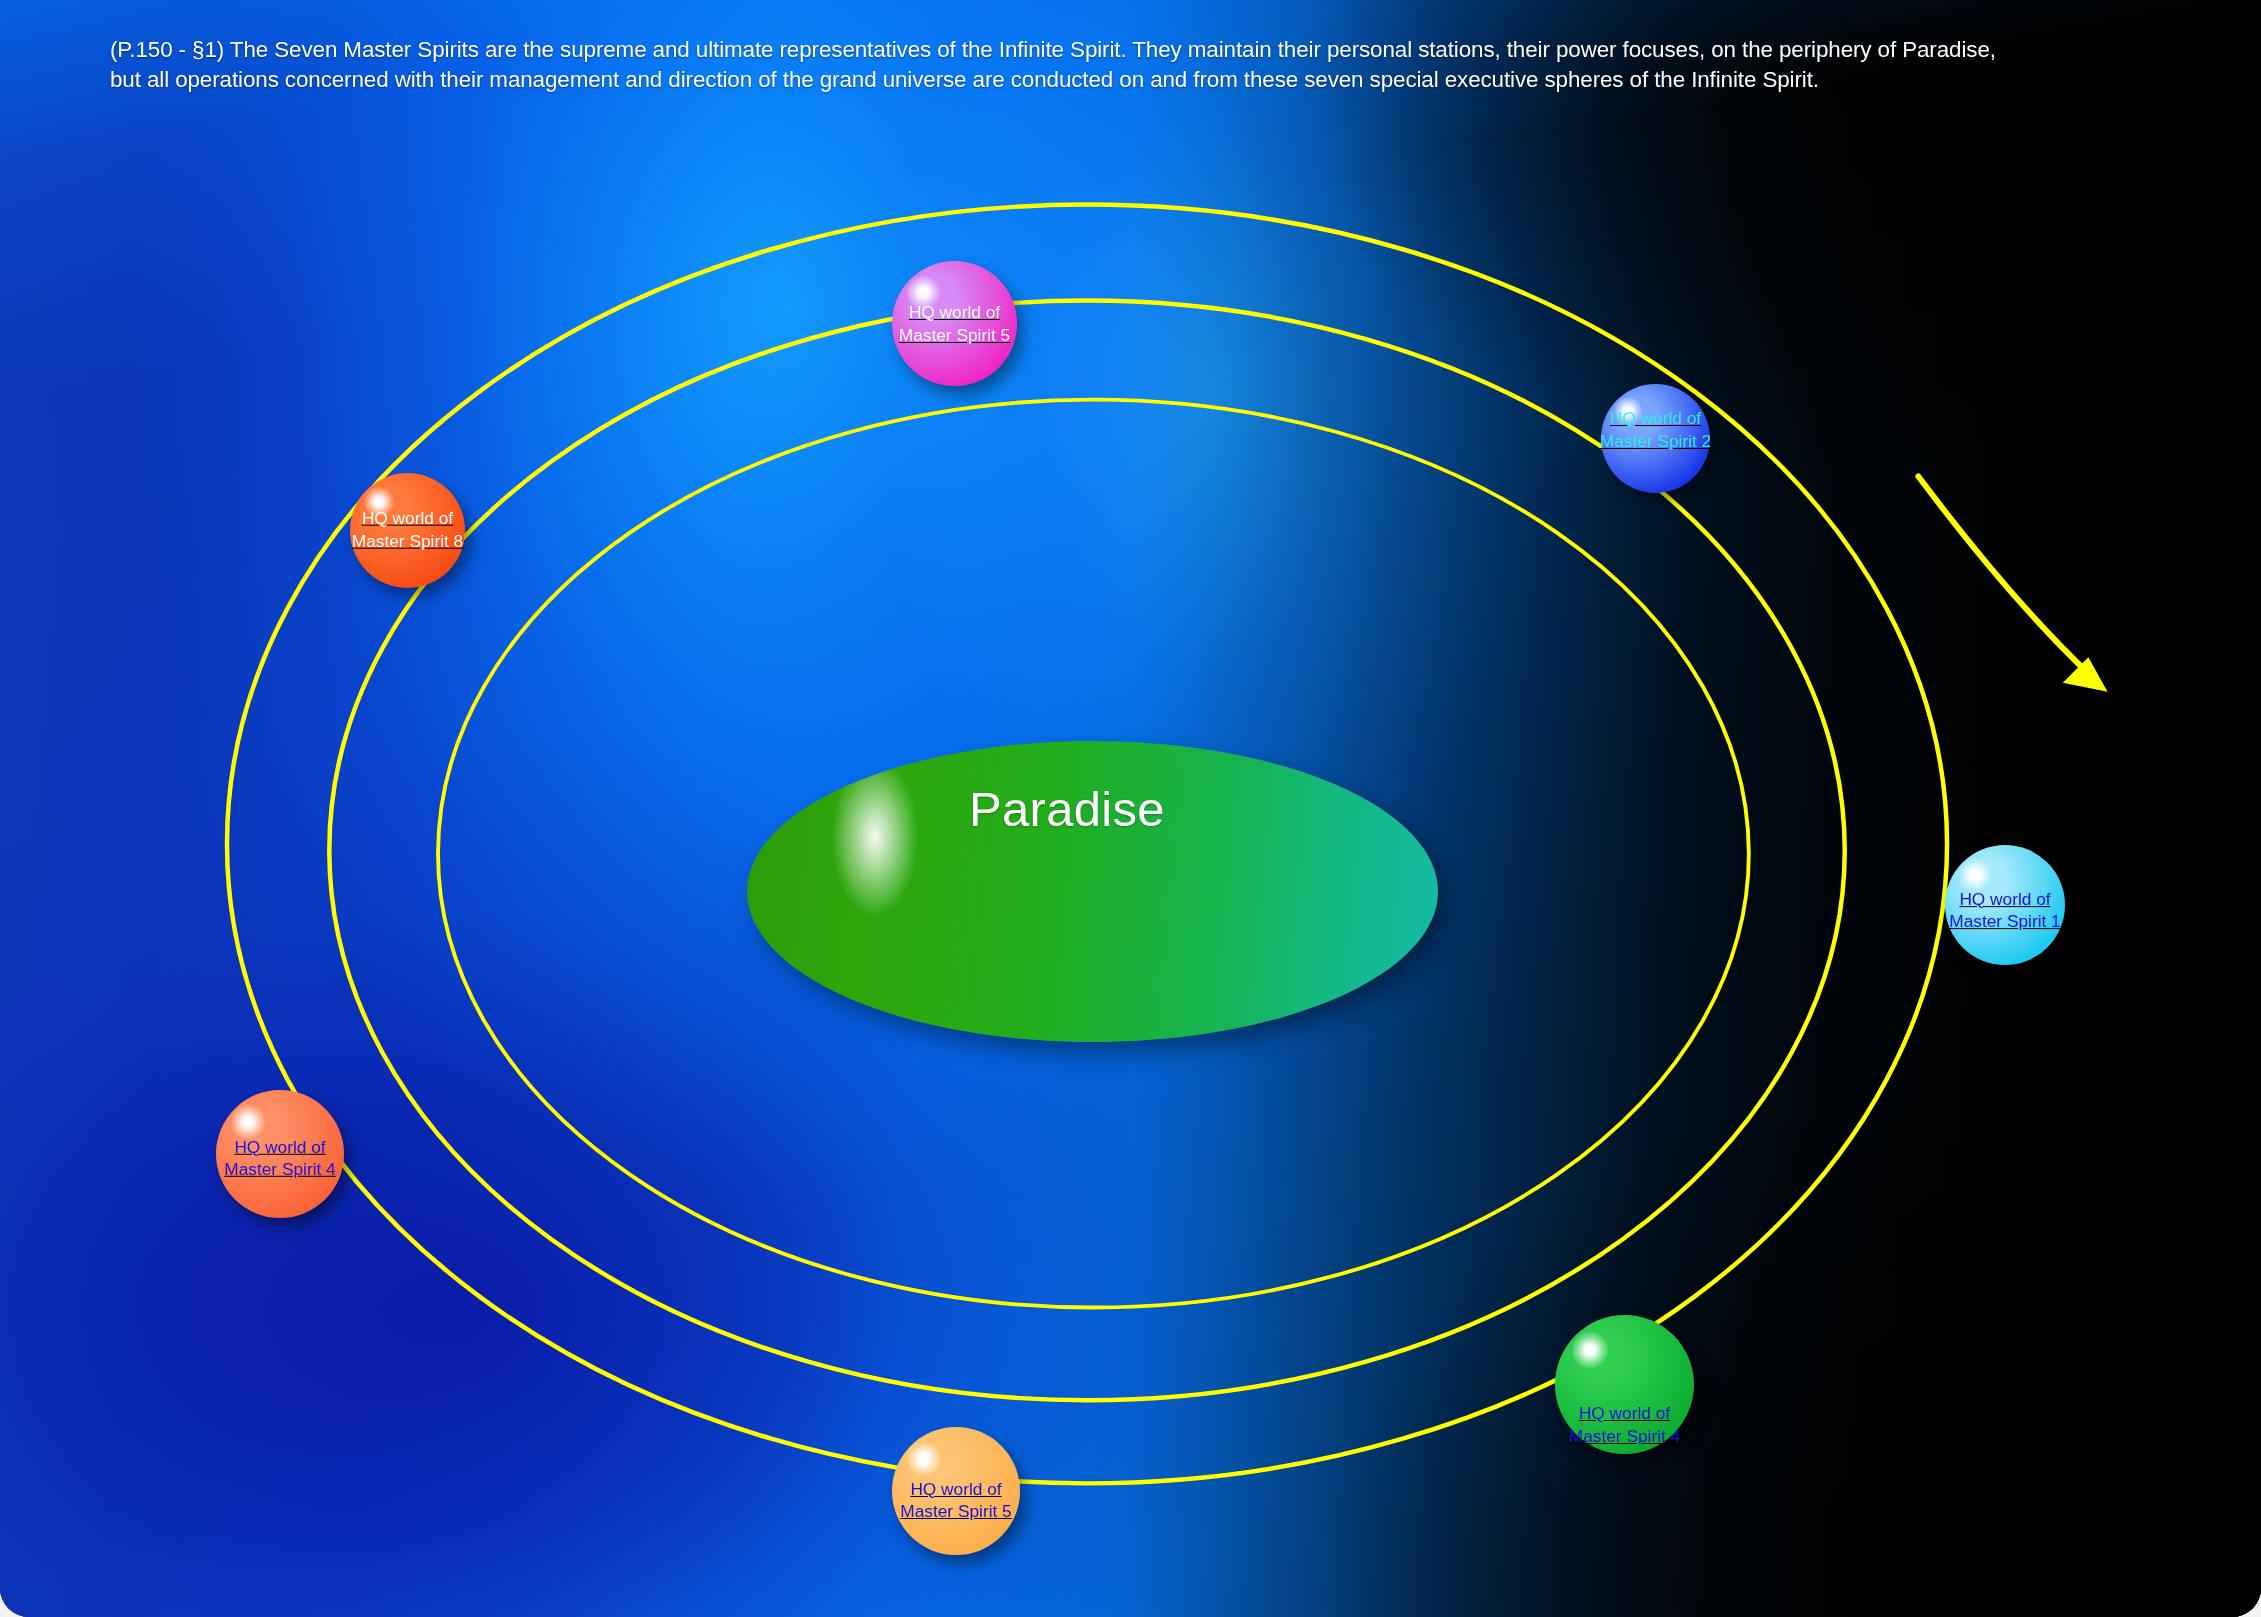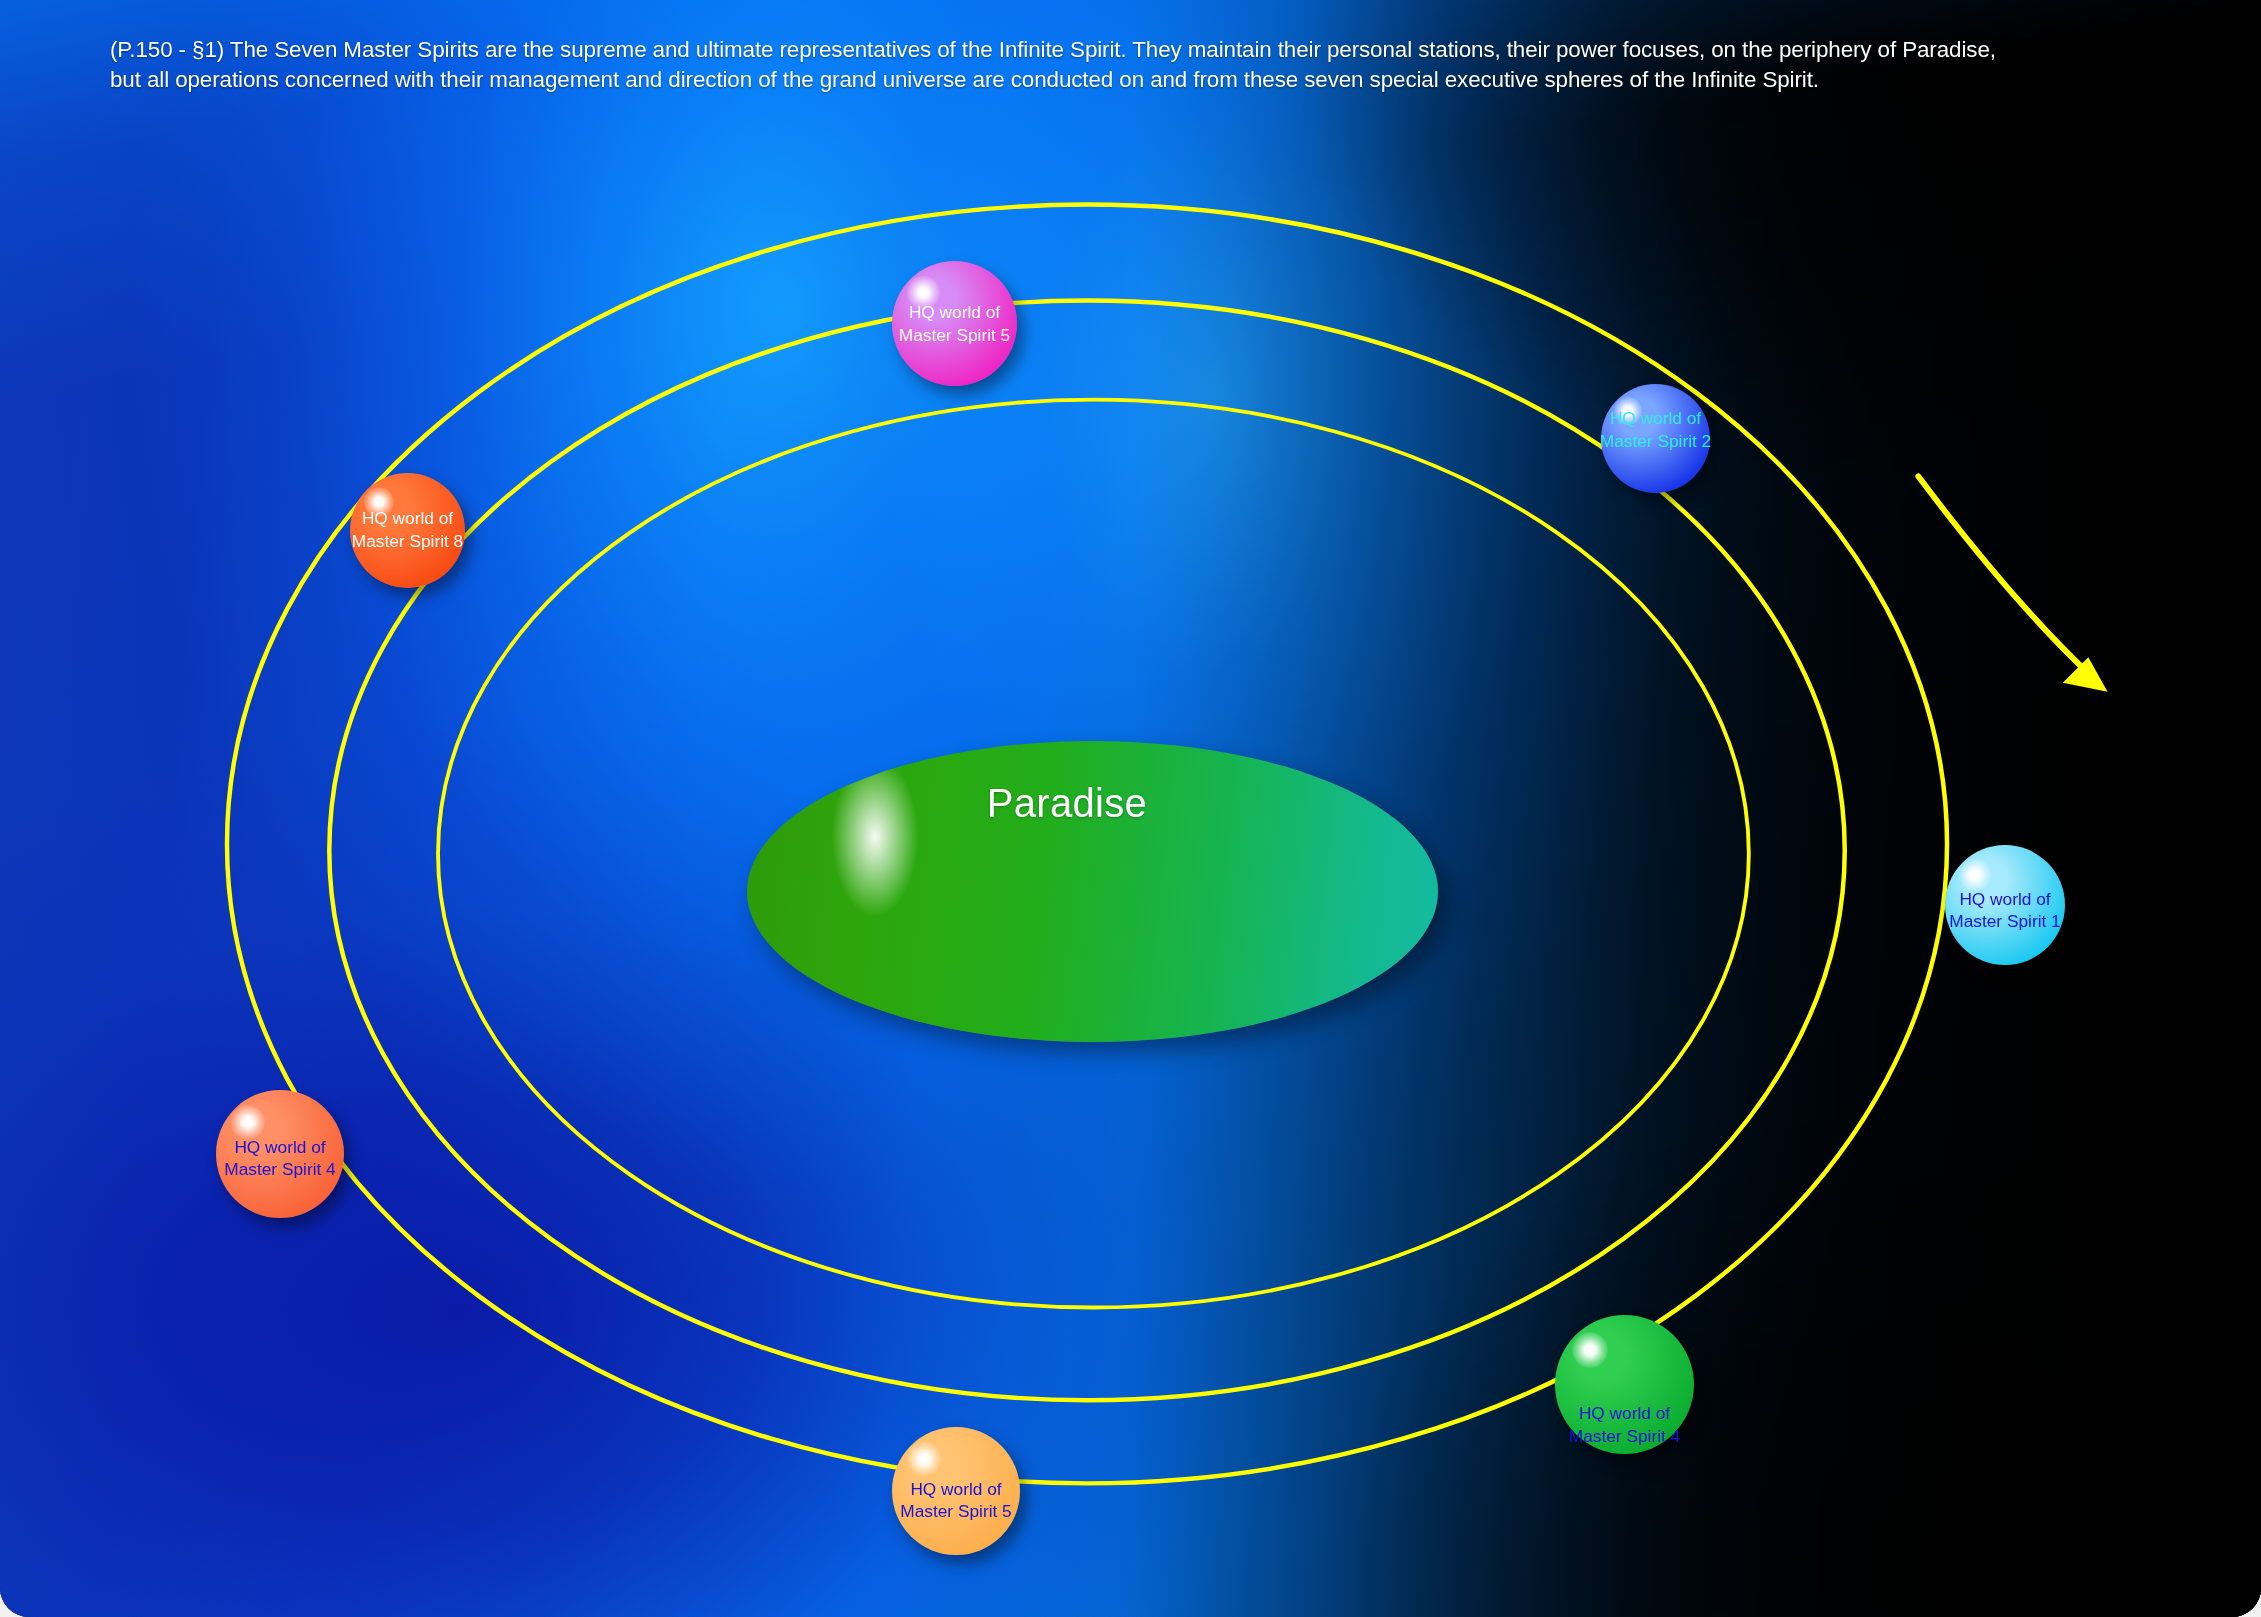--- a/index.html
+++ b/index.html
@@ -118,34 +118,35 @@
       radial-gradient(ellipse 70px 128px at 128px 96px, rgba(255,255,255,0.95) 0%, rgba(255,255,255,0.55) 26%, rgba(255,255,255,0) 62%),
       linear-gradient(96deg, #2d9a0a 0%, #2ea60b 18%, #22ad1b 42%, #16b451 68%, #14b98e 88%, #14bba3 100%);
     box-shadow:9px 11.5px 22px rgba(0,0,0,0.38);
   }
   #paradise-label{
     position:absolute;
     left:0; right:0;
     top:40px;
     text-align:center;
     color:#ffffff;
-    font-size:40px;
+    font-size:49px;
     letter-spacing:0.3px;
     font-family:"Liberation Sans", sans-serif;
     text-shadow:0 1.3px 2.6px rgba(0,0,0,0.25);
     transform:translateX(-25.6px);
   }
   
   .sphere{
     position:absolute;
     border-radius:50%;
     box-shadow:6.4px 9px 15.3px rgba(0,0,0,0.40);
     display:flex;
     align-items:center;
     justify-content:center;
+    text-decoration:underline;
   }
   .sphere .glint{
     position:absolute;
     width:26%; height:26%;
     left:12%; top:12%;
     border-radius:50%;
     background:radial-gradient(circle at 50% 50%,
       rgba(255,255,255,1) 0%,
       rgba(255,255,255,0.95) 22%,
       rgba(255,255,255,0.45) 48%,

